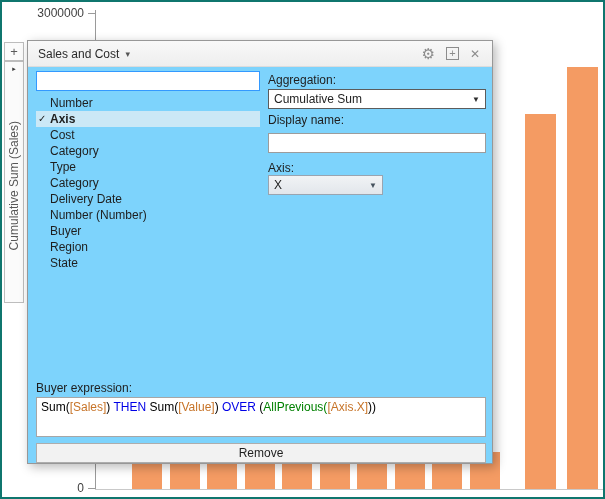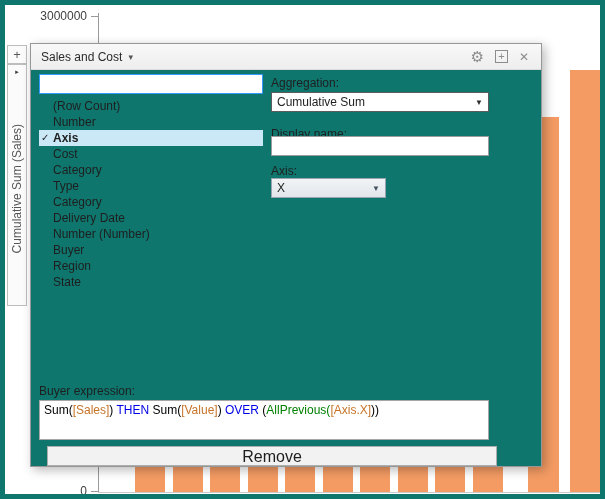--- a/index.html
+++ b/index.html
@@ -1,16 +1,16 @@
 <!DOCTYPE html>
 <html><head>
 <meta charset="utf-8">
 <style>
   html,body{margin:0;padding:0;}
-  .canvas{position:relative;width:605px;height:499px;background:#fff;border:5px solid #0f766e;
+  .canvas{position:relative;width:605px;height:499px;background:#fff;border:2px solid #0f766e;
     box-sizing:border-box;overflow:hidden;font-family:"Liberation Sans",sans-serif;}
 
   
   .y-axis-line{position:absolute;left:93px;top:8px;width:1px;height:479px;background:#9A9A9A;z-index:1;}
   .x-baseline{position:absolute;left:93px;top:487px;width:511px;height:1px;background:#C9C9C9;z-index:1;}
   .tick{position:absolute;left:86px;width:7px;height:1px;background:#9A9A9A;z-index:1;}
   .tick-top{top:11px;} .tick-bottom{top:486px;}
   .ylabel{position:absolute;left:8px;width:74px;text-align:right;font-size:12px;color:#3F3F3F;z-index:1;}
   .ylabel-top{top:4px;} .ylabel-bottom{top:479px;}
   .bar{position:absolute;z-index:2;}
@@ -20,21 +20,21 @@
     background:#FBFBFB;box-sizing:border-box;display:flex;align-items:center;justify-content:center;
     font-size:13px;color:#5A5A5A;z-index:5;cursor:default;}
   .axis-tab{position:absolute;left:2px;top:59px;width:20px;height:242px;border:1px solid #BDBDBD;
     background:#FBFBFB;box-sizing:border-box;display:flex;flex-direction:column;align-items:center;
     padding:3px 0;z-index:5;cursor:default;}
   .tab-triangle{font-size:7px;color:#3A3A3A;line-height:1;}
   .vtext{writing-mode:vertical-rl;transform:rotate(180deg);font-size:12px;color:#565656;
     white-space:nowrap;margin:auto 0;}
 
   
-  .dialog{position:absolute;left:25px;top:38px;width:512px;height:424px;background:#0f766e;
+  .dialog{position:absolute;left:25px;top:38px;width:466px;height:424px;background:#7dd3fc;
     border:1px solid #979797;box-shadow:3px 3px 10px rgba(0,0,0,.28);box-sizing:border-box;z-index:10;}
   .titlebar{position:absolute;left:0;top:0;right:0;height:26px;background:linear-gradient(#F8F8F8,#EEEEEE);
     border-bottom:1px solid #DCDCDC;display:flex;align-items:center;padding:0 12px 0 10px;box-sizing:border-box;}
   .title-group{display:flex;align-items:center;gap:6px;cursor:default;}
   .title-text{font-size:12px;color:#2B2B2B;}
   .title-caret{font-size:9px;color:#555;}
   .title-icons{margin-left:auto;display:flex;align-items:center;gap:11px;}
   .gear{font-size:15px;color:#8C8C8C;line-height:1;cursor:default;}
   .popout{width:11px;height:11px;border:1px solid #8C8C8C;box-sizing:content-box;display:flex;
     align-items:center;justify-content:center;font-size:11px;color:#8C8C8C;line-height:1;cursor:default;}
@@ -43,39 +43,39 @@
   .dialog-body{position:absolute;left:0;top:26px;right:0;bottom:0;}
   .search{position:absolute;left:8px;top:4px;width:224px;height:20px;border:1px solid #3399FF;
     box-sizing:border-box;outline:none;font-family:"Liberation Sans",sans-serif;font-size:12px;padding:0 4px;}
   .field-list{position:absolute;left:8px;top:28px;width:224px;}
   .field-item{position:relative;height:16px;line-height:16px;font-size:12px;color:#1E1E1E;
     padding-left:14px;cursor:default;}
   .field-item.selected{background:#CBE8F6;font-weight:bold;}
   .check{position:absolute;left:2px;top:0;font-size:10px;font-weight:normal;color:#222;}
 
   .label{position:absolute;font-size:12px;color:#1E1E1E;}
-  .agg-label{left:240px;top:6px;} .dn-label{left:240px;top:57px;}
+  .agg-label{left:240px;top:6px;} .dn-label{left:240px;top:46px;}
   .axis-label{left:240px;top:94px;} .expr-label{left:8px;top:314px;}
 
   .combo{position:absolute;height:20px;box-sizing:border-box;display:flex;align-items:center;
     padding:0 5px;font-size:12px;color:#1E1E1E;cursor:default;}
   .agg-combo{left:240px;top:22px;width:218px;background:#fff;border:1px solid #5C5C5C;}
   .combo-caret{margin-left:auto;font-size:8px;color:#2E2E2E;}
   .axis-combo{left:240px;top:108px;width:115px;background:linear-gradient(#F1F3F5,#E2E6EB);
     border:1px solid #99A4B0;}
   .caret2{margin-left:auto;font-size:8px;color:#46525E;}
   .dn-input{position:absolute;left:240px;top:66px;width:218px;height:20px;border:1px solid #9C9C9C;
     box-sizing:border-box;outline:none;font-family:"Liberation Sans",sans-serif;font-size:12px;padding:0 4px;}
 
   .expr-box{position:absolute;left:8px;top:330px;width:450px;height:40px;border:1px solid #A6A6A6;
     box-sizing:border-box;background:#fff;cursor:text;}
   .expr-text{padding:2px 4px;font-size:12px;line-height:15px;white-space:pre-wrap;}
 
   .remove-btn{position:absolute;left:8px;top:376px;width:450px;height:20px;background:#F2F2F2;
-    border:1px solid #ADADAD;font-family:"Liberation Sans",sans-serif;font-size:16px;color:#1E1E1E;cursor:default;margin-left:8px;}
+    border:1px solid #ADADAD;font-family:"Liberation Sans",sans-serif;font-size:12px;color:#1E1E1E;cursor:default;}
 </style>
 </head>
 <body>
 
 <div class="canvas">
 
   <div>
     <div class="y-axis-line"></div>
     <div class="x-baseline"></div>
     <div class="tick tick-top"></div>
@@ -117,21 +117,20 @@
         <span class="popout">
             <span>+</span>
           </span>
         <span class="close">✕</span>
       </div>
     </div>
 
     <div class="dialog-body">
       <input class="search" value="" style="">
       <div class="field-list" id="field-list">
-          <div class="field-item"><span class="check"></span><span>(Row Count)</span></div>
           <div class="field-item"><span class="check"></span><span>Number</span></div>
           <div class="field-item selected"><span class="check">✓</span><span>Axis</span></div>
           <div class="field-item"><span class="check"></span><span>Cost</span></div>
           <div class="field-item"><span class="check"></span><span>Category</span></div>
           <div class="field-item"><span class="check"></span><span>Type</span></div>
           <div class="field-item"><span class="check"></span><span>Category</span></div>
           <div class="field-item"><span class="check"></span><span>Delivery Date</span></div>
           <div class="field-item"><span class="check"></span><span>Number (Number)</span></div>
           <div class="field-item"><span class="check"></span><span>Buyer</span></div>
           <div class="field-item"><span class="check"></span><span>Region</span></div>

